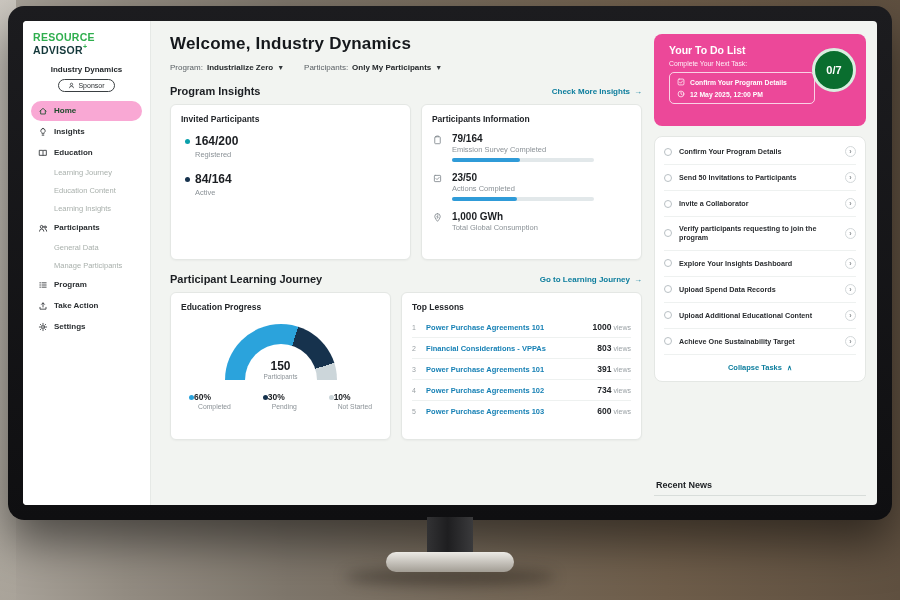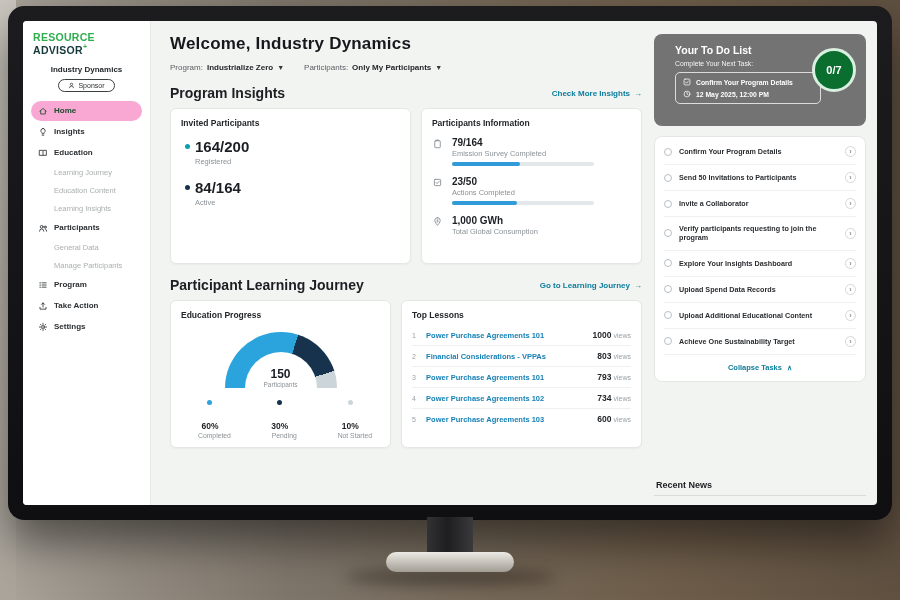--- a/index.html
+++ b/index.html
@@ -51,21 +51,21 @@
   .right-col { width:212px; flex:none; display:flex; flex-direction:column; }
 
   .welcome { font-size:17px; font-weight:bold; color:#15181c; letter-spacing:.2px; }
   .filters { display:flex; gap:20px; margin-top:9px; align-items:center; }
   .filter { display:flex; align-items:center; font-size:8px; color:#5a6065; cursor:pointer; }
   .filter-value { font-weight:bold; color:#24282b; margin-left:4px; }
   .chev { font-size:7px; color:#33383c; margin-left:4px; }
 
   .section-head { display:flex; justify-content:space-between; align-items:center;
     margin-top:13px; margin-bottom:7px; }
-  .section-title { font-size:14px; font-weight:bold; color:#1b1e22; }
+  .section-title { font-size:11px; font-weight:bold; color:#1b1e22; }
   .section-link { font-size:8px; font-weight:bold; color:#0c7d9d; display:flex;
     align-items:center; gap:4px; cursor:pointer; text-decoration:none; }
 
   .cards-row { display:flex; gap:10px; }
   .card { background:#fff; border:1px solid #e4e7e4; border-radius:6px; padding:9px 10px;
     box-shadow:0 1px 2px rgba(0,0,0,.04); }
   .card-title { font-size:8.5px; font-weight:bold; color:#23262a; }
   .row1 .card { height:156px; }
   .row2 .card { height:148px; }
   .card-invited { flex:11; }
@@ -80,21 +80,21 @@
   .ring-hole { width:66px; height:66px; background:#fff; border-radius:50%;
     display:flex; align-items:center; justify-content:center; }
   .ring-inner { width:58px; height:58px; }
   .donut-center { width:42px; height:42px; background:#fff; border-radius:50%;
     display:flex; flex-direction:column; align-items:center; justify-content:center; text-align:center; }
   .donut-val { font-size:10px; font-weight:bold; color:#1b1e22; }
   .donut-lab { font-size:5.2px; color:#8b9297; line-height:1.3; width:34px; }
   .legend-v { display:flex; flex-direction:column; gap:13px; }
   .legend-line { display:flex; align-items:center; gap:5px; }
   .dot { width:5px; height:5px; border-radius:50%; flex:none; }
-  .legend-value { font-size:15px; font-weight:bold; color:#1b1e22; }
+  .legend-value { font-size:12px; font-weight:bold; color:#1b1e22; }
   .legend-label { font-size:7.5px; color:#8b9297; margin-left:10px; margin-top:2px; }
 
   
   .stats { margin-top:9px; display:flex; flex-direction:column; gap:10px; }
   .stat { display:flex; gap:8px; }
   .stat-icon { width:12px; color:#8a9196; flex:none; padding-top:1px; }
   .stat-icon svg { width:11px; height:11px; }
   .stat-value { font-size:10px; font-weight:bold; color:#1b1e22; }
   .stat-label { font-size:7.5px; color:#8b9297; margin-top:1px; }
   .bar { width:142px; height:4px; background:#e2e8ea; border-radius:2px; margin-top:4px; }
@@ -103,36 +103,36 @@
   
   .gauge-wrap { position:relative; width:112px; height:56px; overflow:hidden; margin:12px auto 0; }
   .gauge-arc { position:absolute; left:0; top:0; width:112px; height:112px; border-radius:50%; }
   .gauge-hole { position:absolute; left:20px; top:20px; width:72px; height:72px;
     border-radius:50%; background:#fff; }
   .gauge-center { position:absolute; left:0; right:0; bottom:0; text-align:center; }
   .gauge-val { font-size:12px; font-weight:bold; color:#1b1e22; }
   .gauge-lab { font-size:6.5px; color:#8b9297; }
   .gauge-legend { display:flex; justify-content:space-between; margin-top:12px; padding:0 8px; }
   .gl-item { display:flex; flex-direction:column; }
-  .gl-line { display:flex; align-items:center; gap:16px;flex-direction:column; }
+  .gl-line { display:flex; align-items:center; gap:0; }
   .gl-value { font-size:8.5px; font-weight:bold; color:#1b1e22; }
   .gl-label { font-size:6.8px; color:#8b9297; margin-left:9px; margin-top:1px; }
 
   
   .lessons { margin-top:5px; }
   .lesson { display:flex; align-items:center; gap:7px; padding:5px 0; border-bottom:1px solid #eef1f0; cursor:default; }
   .lesson:last-child { border-bottom:none; }
   .lesson-rank { font-size:7px; color:#9aa1a5; width:7px; flex:none; }
   .lesson-title { font-size:7.5px; font-weight:bold; color:#1781b5; flex:1;
     white-space:nowrap; overflow:hidden; text-overflow:ellipsis; cursor:pointer; }
   .lesson-views { font-size:8.5px; font-weight:bold; color:#23262a; }
   .lesson-unit { font-size:7px; color:#9aa1a5; margin-left:2px; font-weight:normal; }
 
   
-  .todo-card { background:#737373; border-radius:8px; color:#fff; padding:10px 21px;
+  .todo-card { background:#ec4899; border-radius:8px; color:#fff; padding:10px 15px;
     position:relative; min-height:92px; }
   .todo-title { font-size:10.5px; font-weight:bold; }
   .todo-sub { font-size:6.8px; margin-top:4px; opacity:.92; }
   .todo-box { border:1px solid rgba(255,255,255,.75); border-radius:5px; padding:5px 7px;
     margin-top:5px; width:146px; display:flex; flex-direction:column; gap:4px; }
   .todo-box-row { display:flex; align-items:center; gap:5px; font-size:6.8px; font-weight:bold; }
   .todo-box-row svg { width:8px; height:8px; flex:none; }
   .todo-ring { position:absolute; right:10px; top:14px; width:44px; height:44px;
     border-radius:50%; background:#0a6e2f; border:3px solid #d9efe0;
     display:flex; align-items:center; justify-content:center; font-weight:bold; font-size:11px; }
@@ -414,21 +414,21 @@
                 <span class="lesson-views"><span>1000</span><span class="lesson-unit">views</span></span>
               </div>
               <div class="lesson">
                 <span class="lesson-rank">2</span>
                 <span class="lesson-title">Financial Considerations - VPPAs</span>
                 <span class="lesson-views"><span>803</span><span class="lesson-unit">views</span></span>
               </div>
               <div class="lesson">
                 <span class="lesson-rank">3</span>
                 <span class="lesson-title">Power Purchase Agreements 101</span>
-                <span class="lesson-views"><span>793</span><span class="lesson-unit">views</span></span>
+                <span class="lesson-views"><span>391</span><span class="lesson-unit">views</span></span>
               </div>
               <div class="lesson">
                 <span class="lesson-rank">4</span>
                 <span class="lesson-title">Power Purchase Agreements 102</span>
                 <span class="lesson-views"><span>734</span><span class="lesson-unit">views</span></span>
               </div>
               <div class="lesson">
                 <span class="lesson-rank">5</span>
                 <span class="lesson-title">Power Purchase Agreements 103</span>
                 <span class="lesson-views"><span>600</span><span class="lesson-unit">views</span></span>

